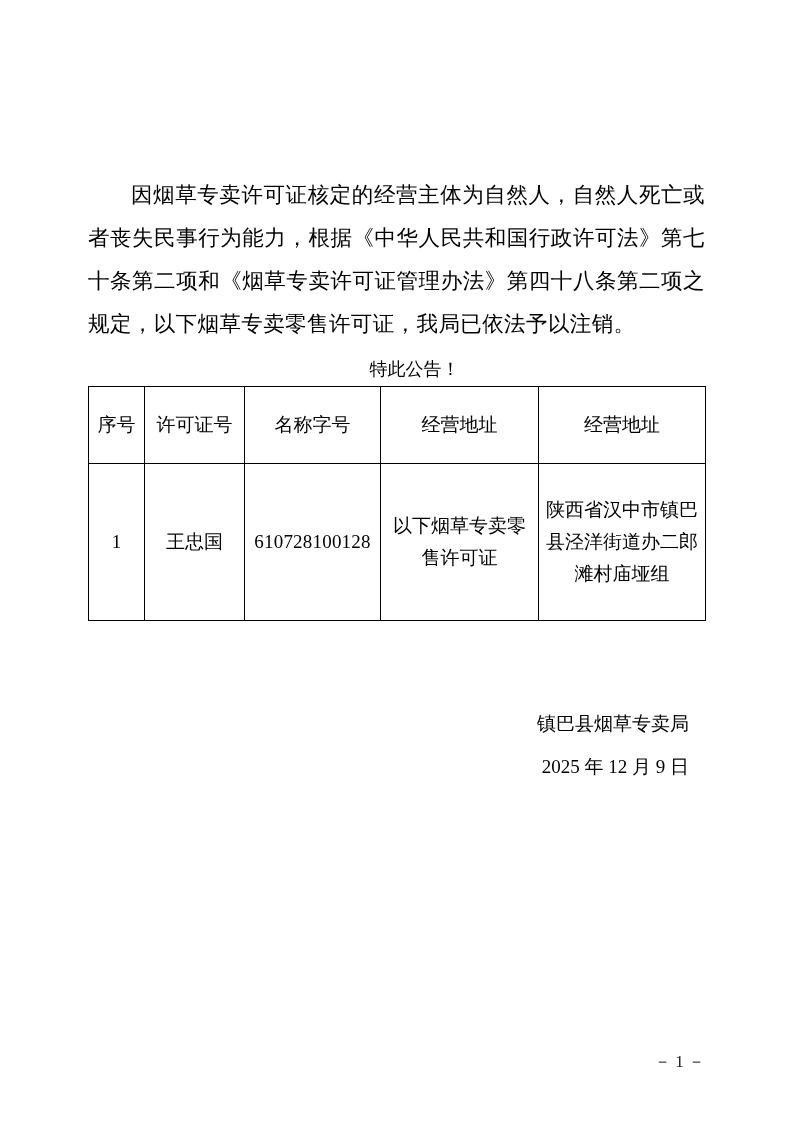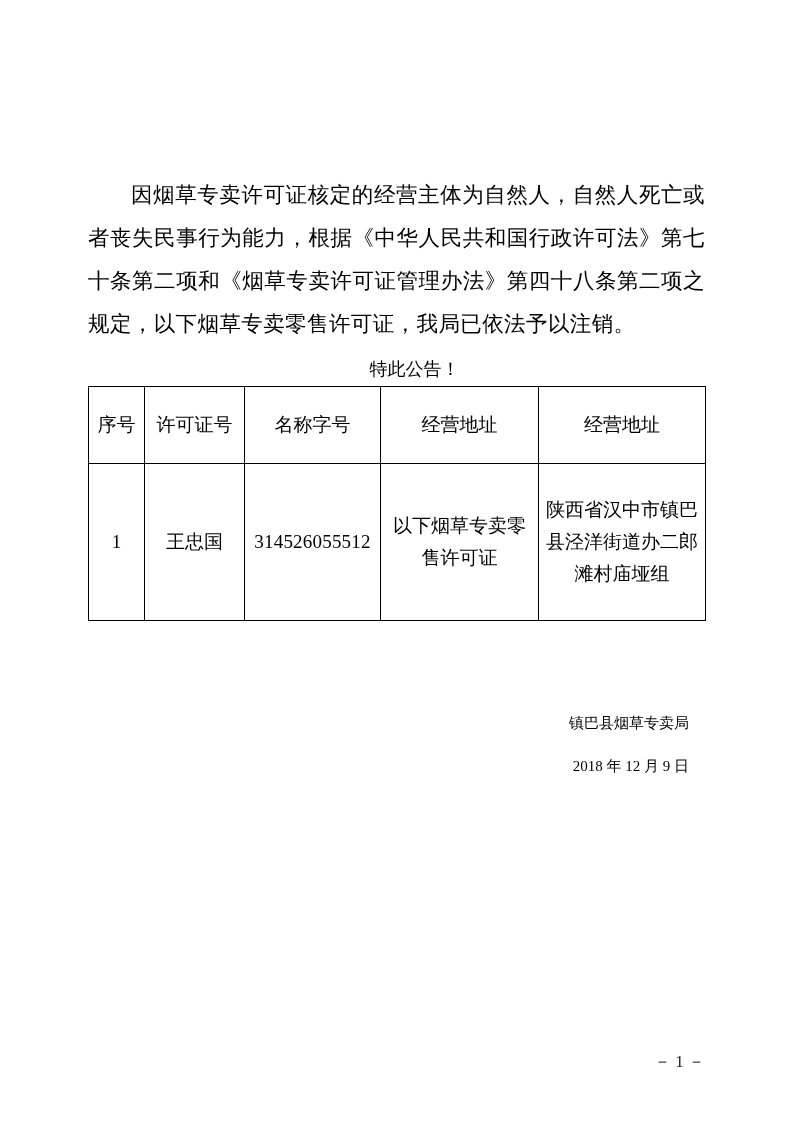--- a/index.html
+++ b/index.html
@@ -82,21 +82,21 @@
   .cert-num {
     font-size: 19.5px;
     letter-spacing: 0.2px;
   }
   .signature {
     position: absolute;
     left: 88px;
     top: 688px;
     width: 617px;
     text-align: right;
-    font-size: 15px;
+    font-size: 19px;
     line-height: 43px;
   }
   .signature div {
     padding-right: 16px;
   }
   .page-number {
     position: absolute;
     left: 0;
     top: 1036px;
     width: 705px;
@@ -130,28 +130,28 @@
           <th>许可证号</th>
           <th>名称字号</th>
           <th>经营地址</th>
           <th>经营地址</th>
         </tr>
       </thead>
       <tbody>
         <tr>
           <td>1</td>
           <td>王忠国</td>
-          <td class="cert-num">314526055512</td>
+          <td class="cert-num">610728100128</td>
           <td>以下烟草专卖零售许可证</td>
           <td>陕西省汉中市镇巴县泾洋街道办二郎滩村庙垭组</td>
         </tr>
       </tbody>
     </table>
   </div>
 
   <div class="signature">
     <div>镇巴县烟草专卖局</div>
-    <div>2018 年 12 月 9 日</div>
+    <div>2025 年 12 月 9 日</div>
   </div>
 
   <div class="page-number">－ 1 －</div>
 
 </div>
 
 </body></html>

